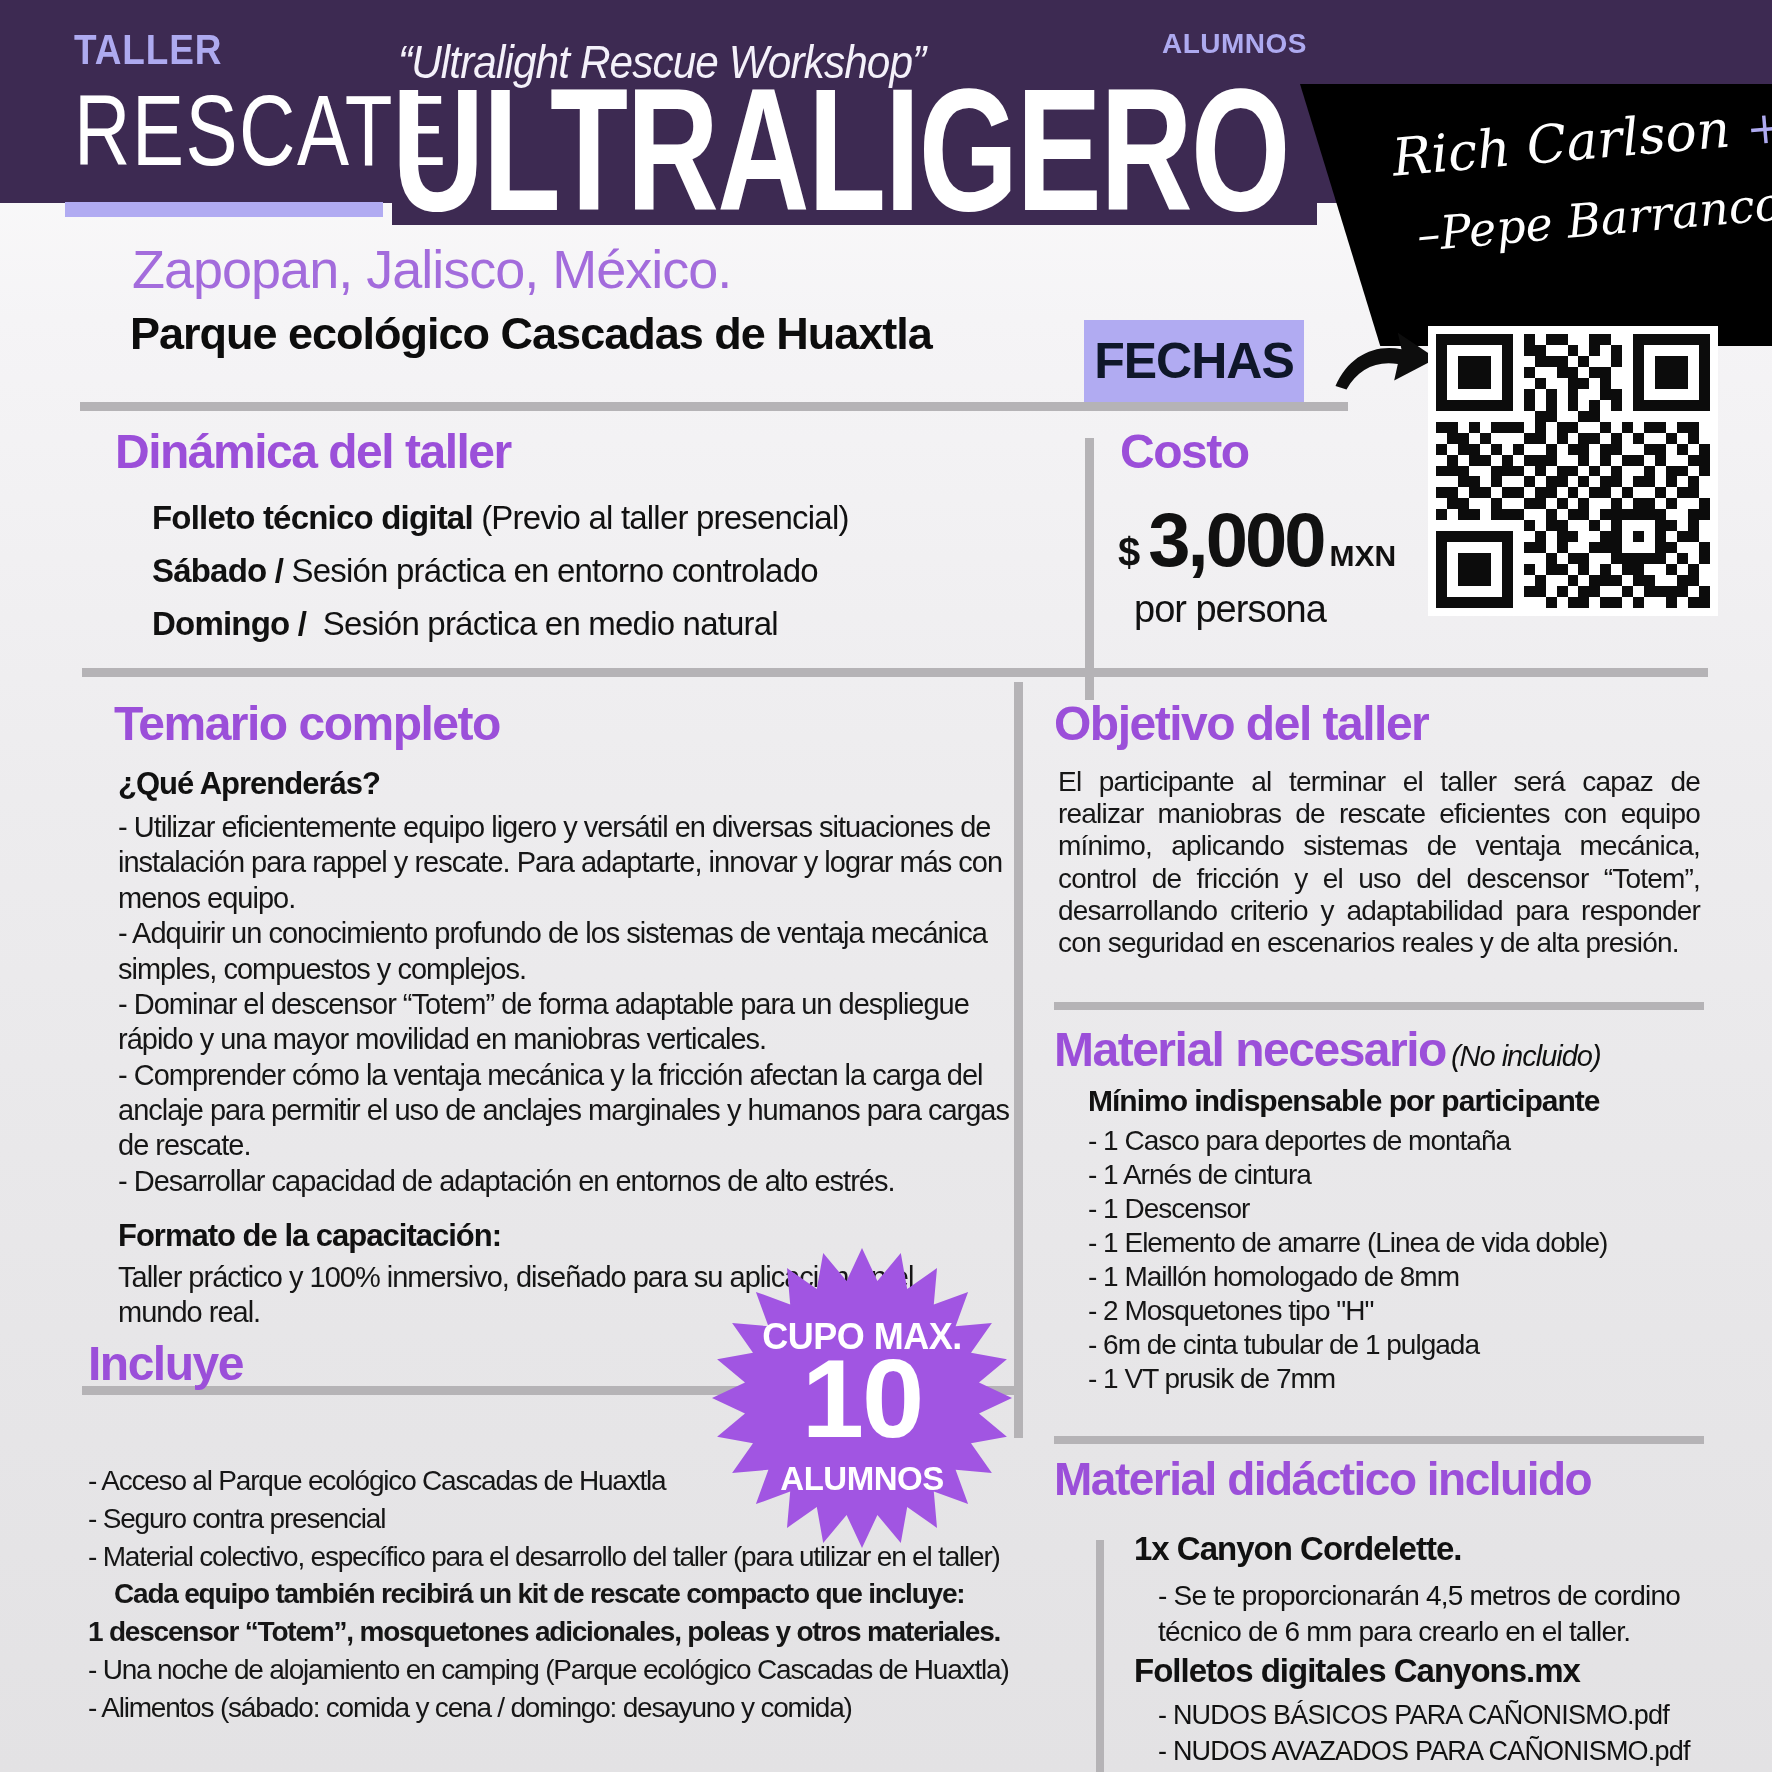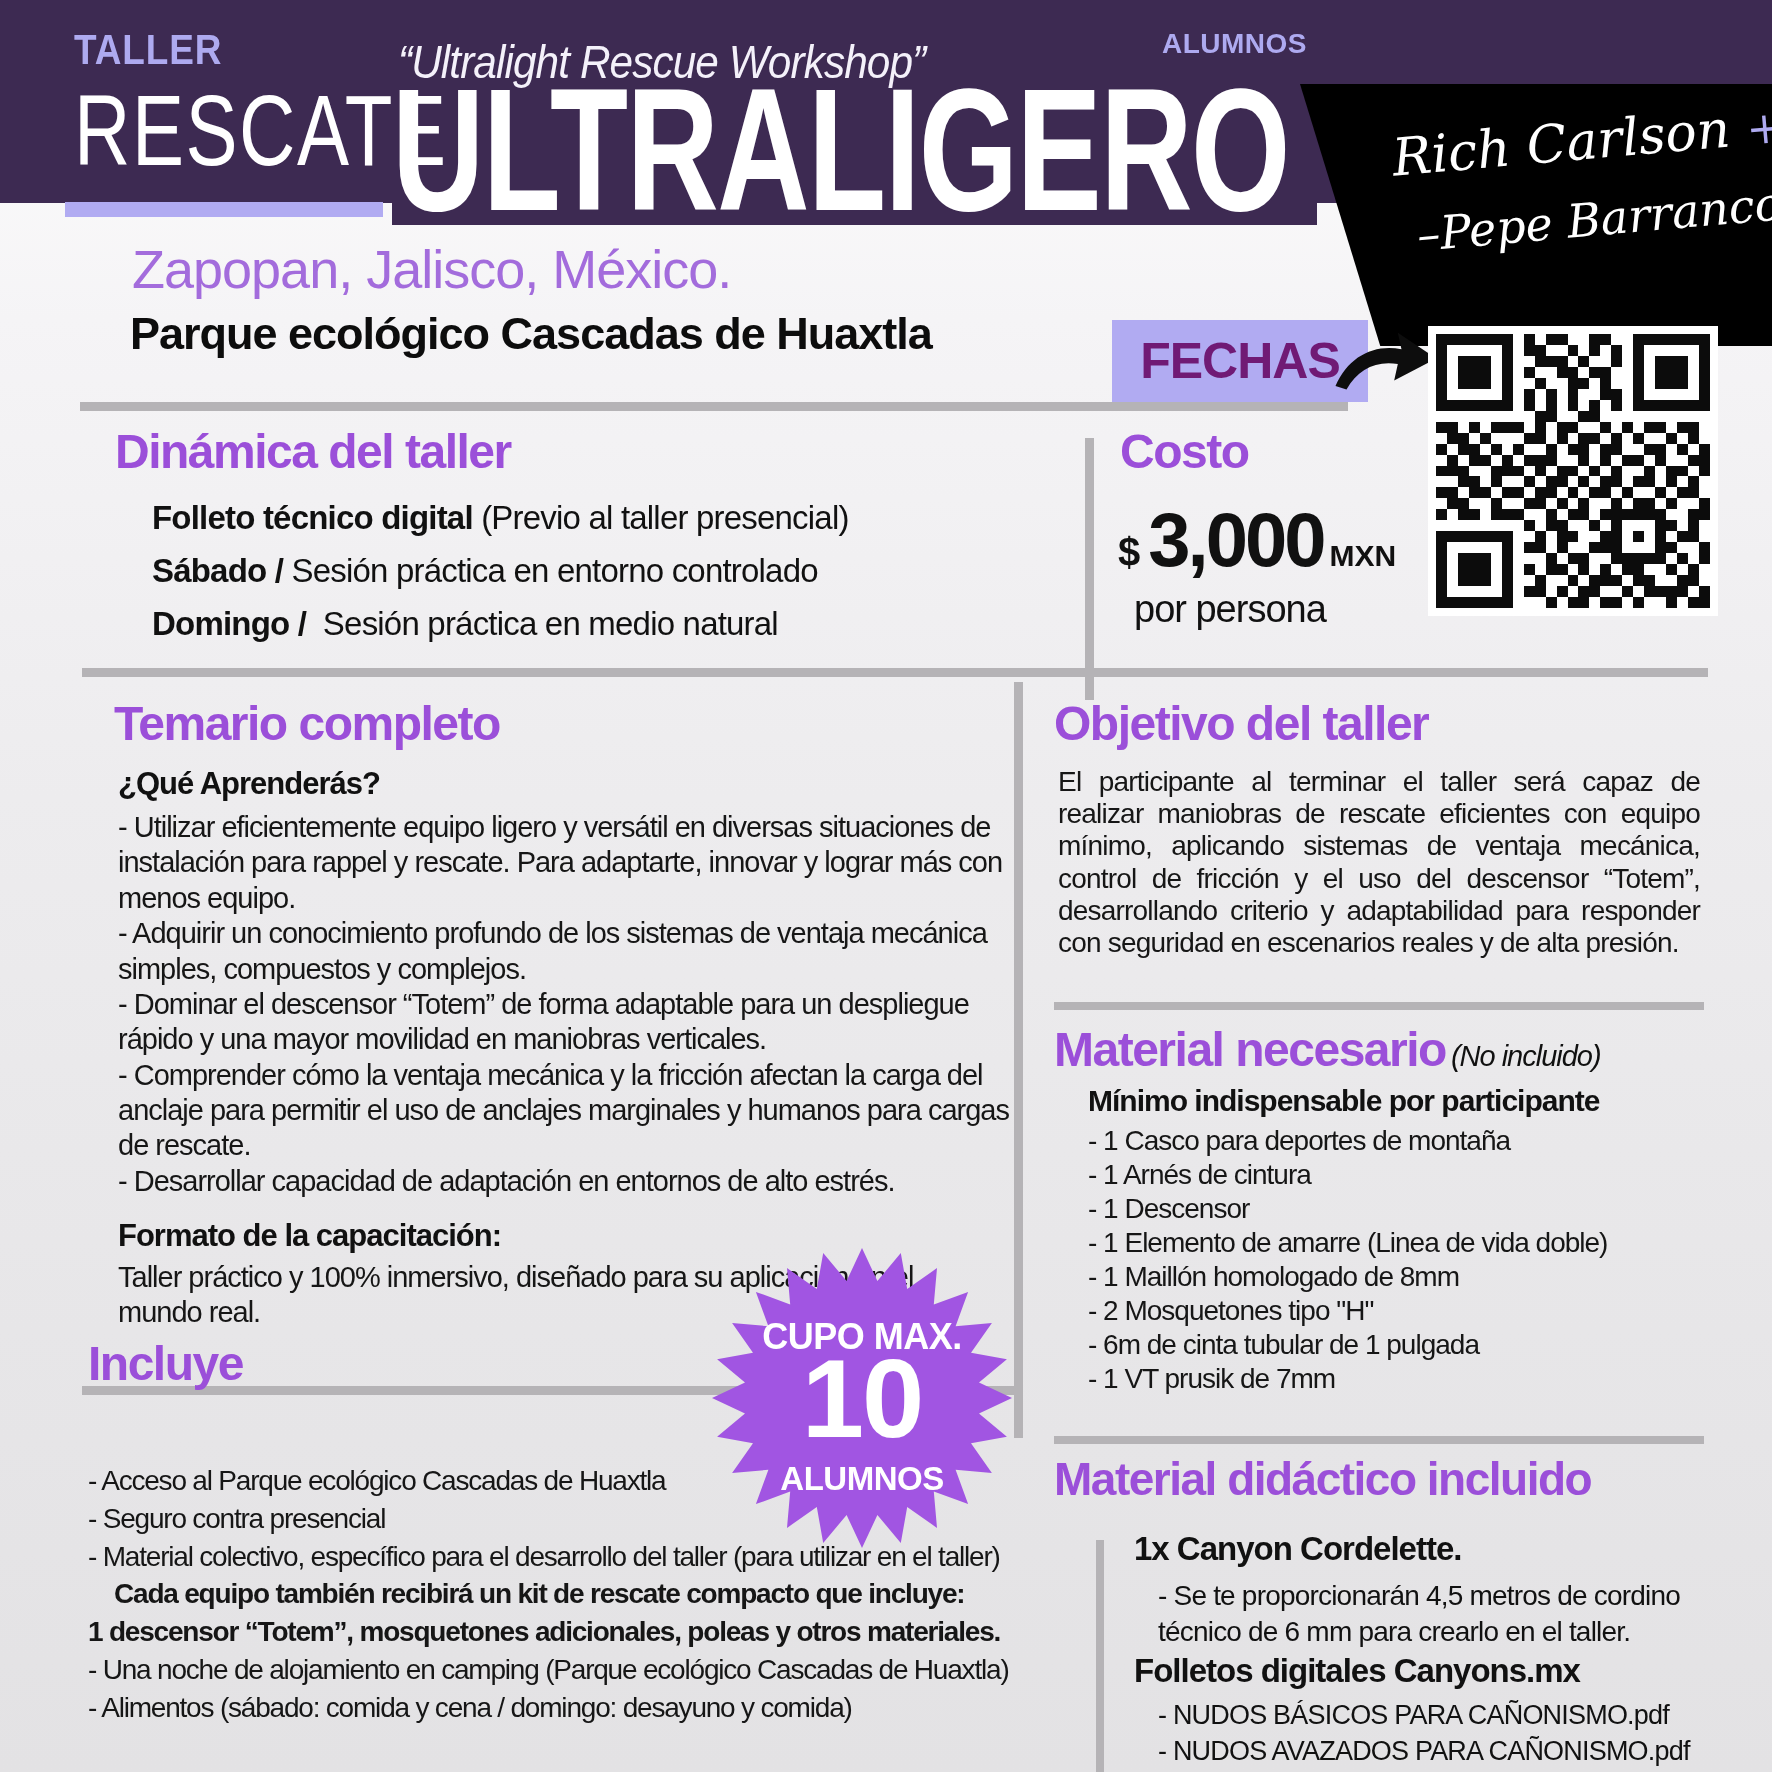--- a/index.html
+++ b/index.html
@@ -26,23 +26,23 @@
              clip-path:polygon(0 0,100% 0,100% 100%,17% 100%);}
   .sig-inner{position:absolute;left:95px;top:28px;width:360px;color:#fff;
              font-family:"DejaVu Serif",serif;font-style:italic;transform:rotate(-5deg);}
   .sig1{font-size:52px;white-space:nowrap;}
   .sig1 .plus{color:var(--lavender);font-size:44px;}
   .sig2{font-size:46px;white-space:nowrap;margin-top:22px;margin-left:18px;}
   
   .city{left:132px;top:238px;font-size:54px;color:var(--location-purple);letter-spacing:-1px;}
   .venue{left:130px;top:308px;font-size:45px;font-weight:700;letter-spacing:-1px;color:#0d0d0d;}
   
-  .fechas{left:1112px;top:320px;width:256px;height:82px;background:var(--lavender-bar);
+  .fechas{left:1084px;top:320px;width:220px;height:82px;background:var(--lavender-bar);
           display:flex;align-items:center;justify-content:center;
-          font-size:50px;font-weight:700;color:#701a75;letter-spacing:-1px;}
+          font-size:50px;font-weight:700;color:#0f172a;letter-spacing:-1px;}
   .arrow{left:1330px;top:320px;}
   .qr{left:1428px;top:326px;width:274px;height:274px;background:#fff;padding:8px;
       display:grid;grid-template-columns:repeat(25,1fr);grid-auto-rows:1fr;}
   .qr i{display:block;}
   .qr i.m{background:#0c0c0c;}
   
   .hdiv,.vdiv{background:var(--divider-gray);}
   
   .h1{font-size:48px;font-weight:700;color:var(--accent-purple);letter-spacing:-1.5px;white-space:nowrap;}
   .body,.blist div{font-size:29px;letter-spacing:-1px;line-height:1.22;color:#161616;}

